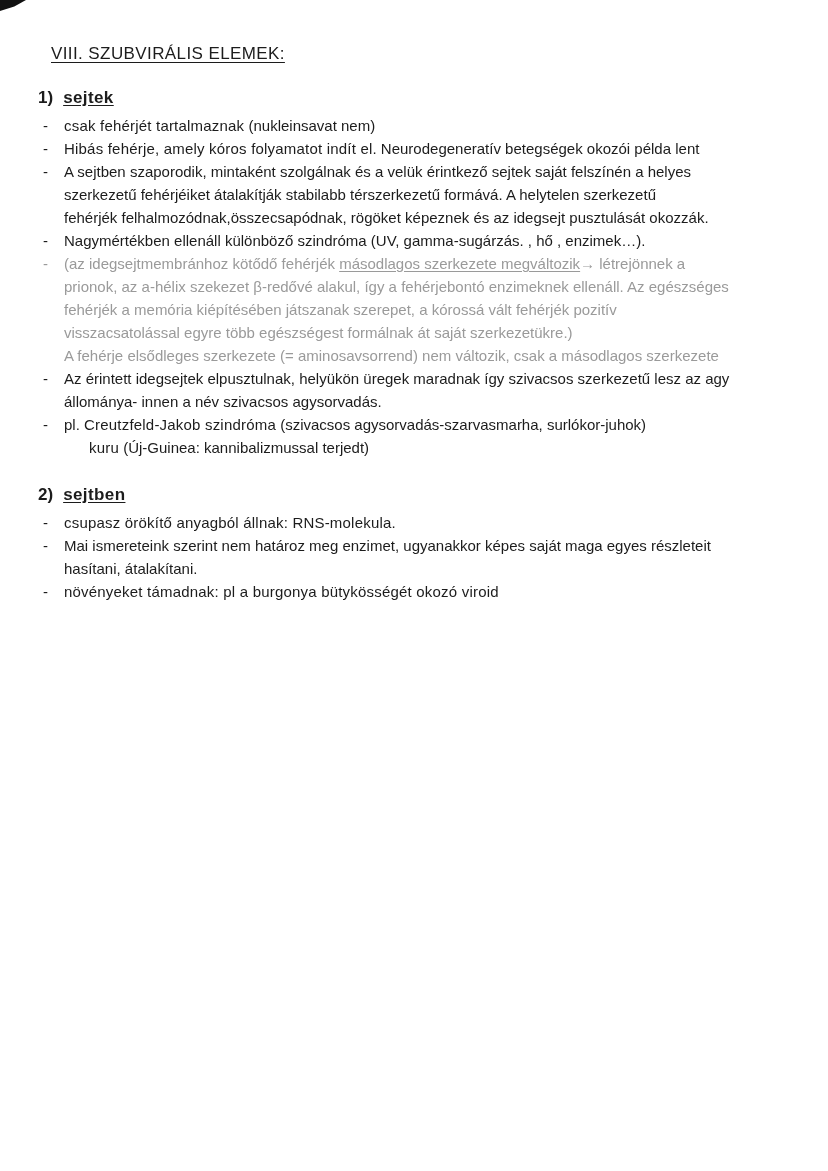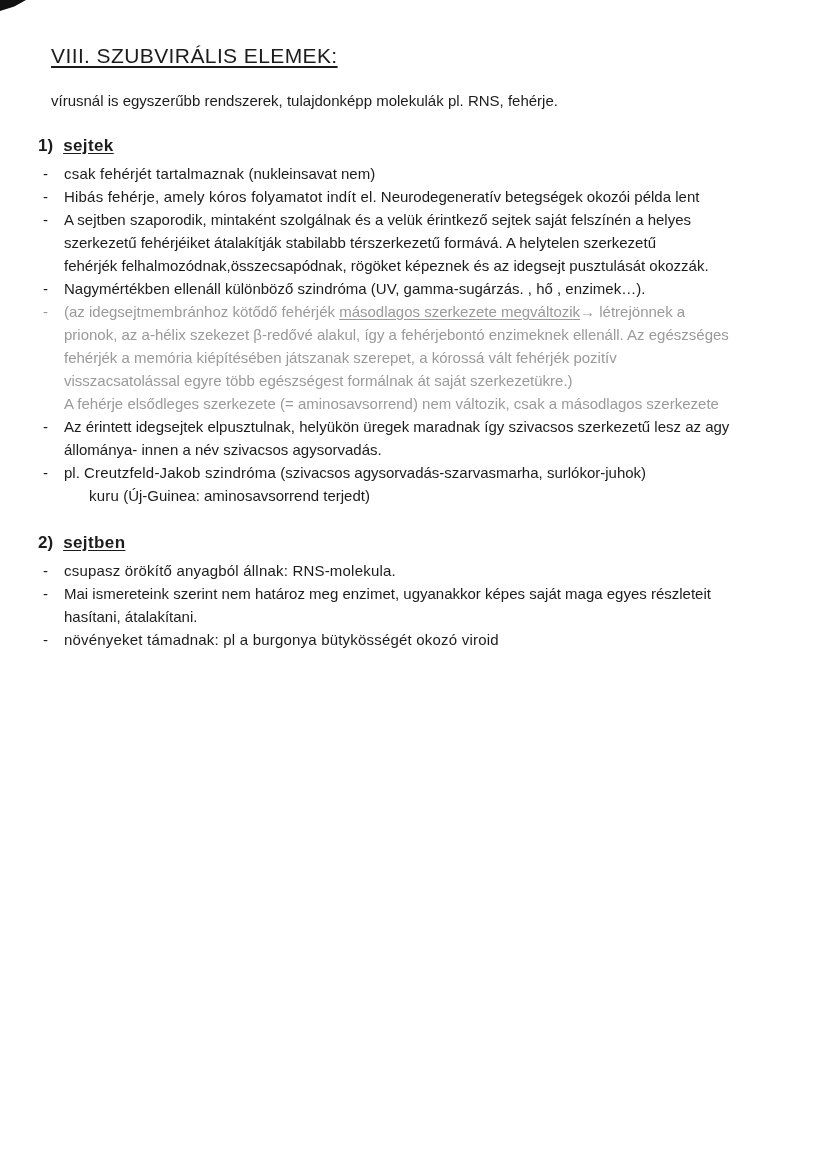--- a/index.html
+++ b/index.html
@@ -19,21 +19,21 @@
   .scan-artifact {
     position: absolute;
     top: 0; left: 0;
     width: 26px; height: 11px;
     background: #111;
     clip-path: polygon(0 0, 100% 0, 55% 60%, 0 100%);
   }
   .title {
     display: inline-block;
     margin-left: 13px;
-    font-size: 21px;
+    font-size: 17px;
     font-weight: 400;
     letter-spacing: 0.4px;
     text-decoration: underline;
     text-underline-offset: 3px;
   }
   .intro {
     margin: 21px 0 0 13px;
     font-size: 15px;
     line-height: 23px;
   }
@@ -67,21 +67,20 @@
   .bullet.muted { color: var(--muted, #9a9a9a); }
   .b { font-weight: 400; letter-spacing: 0.2px; }
   .u { text-decoration: underline; text-underline-offset: 2px; }
 </style>
 </head>
 <body>
 
 <div class="page" style="--bg: #ffffff; --text: #1c1c1c; --muted: #9a9a9a;">
   <div class="scan-artifact"></div>
   <h1 class="title">VIII. SZUBVIRÁLIS ELEMEK:</h1>
-  <p class="intro">vírusnál is egyszerűbb rendszerek, tulajdonképp molekulák pl. RNS, fehérje.</p>
   <div id="sections">
       <div class="section">
         <div class="sec-head">
           <span class="sec-num">1)</span>
           <span class="sec-title">sejtek</span>
         </div>
         <div class="bullets">
           <div class="bullet">
             <span class="dash">-</span>
             <span class="content"><span class="b">csak fehérjét tartalmaznak</span><span> (nukleinsavat nem)</span></span>
@@ -109,21 +108,21 @@
 A fehérje elsődleges szerkezete (= aminosavsorrend) nem változik, csak a másodlagos szerkezete</span></span>
           </div>
           <div class="bullet">
             <span class="dash">-</span>
             <span class="content"><span>Az érintett idegsejtek elpusztulnak, helyükön üregek maradnak így szivacsos szerkezetű lesz az agy
 állománya- innen a név szivacsos agysorvadás.</span></span>
           </div>
           <div class="bullet">
             <span class="dash">-</span>
             <span class="content"><span>pl. </span><span class="b">Creutzfeld-Jakob szindróma</span><span> (szivacsos agysorvadás-szarvasmarha, surlókor-juhok)
-      </span><span class="b">kuru</span><span> (Új-Guinea: aminosavsorrend terjedt)</span></span>
+      </span><span class="b">kuru</span><span> (Új-Guinea: kannibalizmussal terjedt)</span></span>
           </div>
         </div>
       </div>
       <div class="section">
         <div class="sec-head">
           <span class="sec-num">2)</span>
           <span class="sec-title">sejtben</span>
         </div>
         <div class="bullets">
           <div class="bullet">

